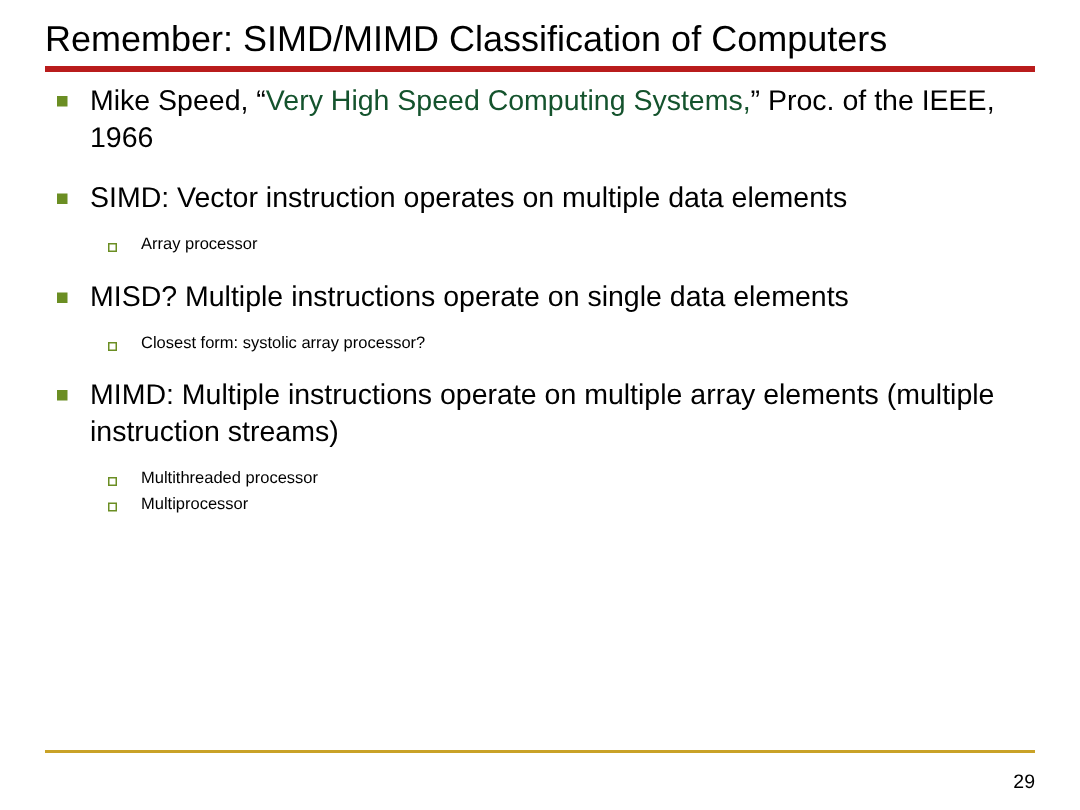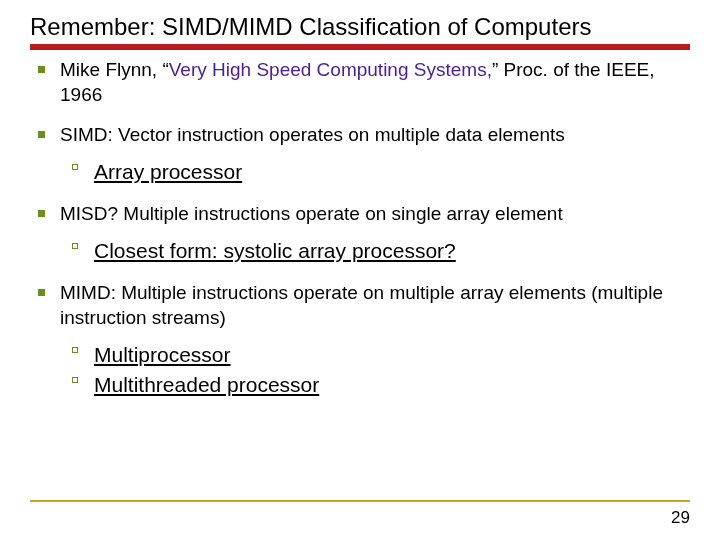--- a/index.html
+++ b/index.html
@@ -17,21 +17,21 @@
     width: 720px;
     height: 540px;
     padding: 12px 30px 0 30px;
     position: relative;
   }
   .title {
     font-size: 24px;
     line-height: 1.25;
     font-weight: 400;
     color: #000;
-    border-bottom: 6px solid #b91c1c;
+    border-bottom: 4px solid #b91c1c;
     padding-bottom: 2px;
     margin: 0 0 8px 0;
     font-family: Arial, sans-serif;
   }
   ul {
     list-style: none;
     padding: 0;
     margin: 0;
   }
   ul.lvl1 {
@@ -53,91 +53,90 @@
     left: 8px;
     top: 8px;
     width: 7px;
     height: 7px;
     background: #6b8e23;
   }
   ul.lvl2 {
     margin: 10px 0 0 0;
   }
   ul.lvl2 > li {
-    font-size: 21px;
+    font-size: 11px;
     line-height: 1.35;
     padding-left: 34px;
     position: relative;
     margin-bottom: 2px;
-    text-decoration: underline;
   }
   ul.lvl2 > li::before {
     content: "";
     position: absolute;
     left: 12px;
     top: 6px;
     width: 6px;
     height: 6px;
     border: 1px solid #6b8e23;
     background: transparent;
     box-sizing: border-box;
   }
   .red {
-    color: #4c1d95;
+    color: #14532d;
   }
   .footer-line {
     position: absolute;
     left: 30px;
     right: 30px;
     bottom: 38px;
     height: 2px;
     background: #c9a227;
   }
   .page-num {
     position: absolute;
     right: 30px;
     bottom: 12px;
-    font-size: 17px;
+    font-size: 13px;
     color: #000;
     font-family: Arial, sans-serif;
   }
 </style>
 </head>
 <body>
 
 <div class="slide">
 
   <h1 class="title">Remember: SIMD/MIMD Classification of Computers</h1>
 
   <ul class="lvl1">
 
     <li>
-      <span>Mike Flynn, “</span><span class="red">Very High Speed Computing Systems,</span><span>” Proc. of the IEEE, 1966</span>
+      <span>Mike Speed, “</span><span class="red">Very High Speed Computing Systems,</span><span>” Proc. of the IEEE, 1966</span>
     </li>
 
 
     <li>
       <span>SIMD: Vector instruction operates on multiple data elements</span>
       <ul class="lvl2">
         <li><span>Array processor</span></li>
       </ul>
     </li>
 
     <li>
-      <span>MISD? Multiple instructions operate on single array element</span>
+      <span>MISD? Multiple instructions operate on single data elements</span>
       <ul class="lvl2">
         <li><span>Closest form: systolic array processor?</span></li>
       </ul>
     </li>
 
     <li>
       <span>MIMD: Multiple instructions operate on multiple array elements (multiple instruction streams)</span>
       <ul class="lvl2">
+        <li><span>Multithreaded processor</span></li>
         <li><span>Multiprocessor</span></li>
-        <li><span>Multithreaded processor</span></li>
       </ul>
     </li>
 
   </ul>
 
   <div class="footer-line"></div>
   <div class="page-num">29</div>
 </div>
 
 </body></html>

